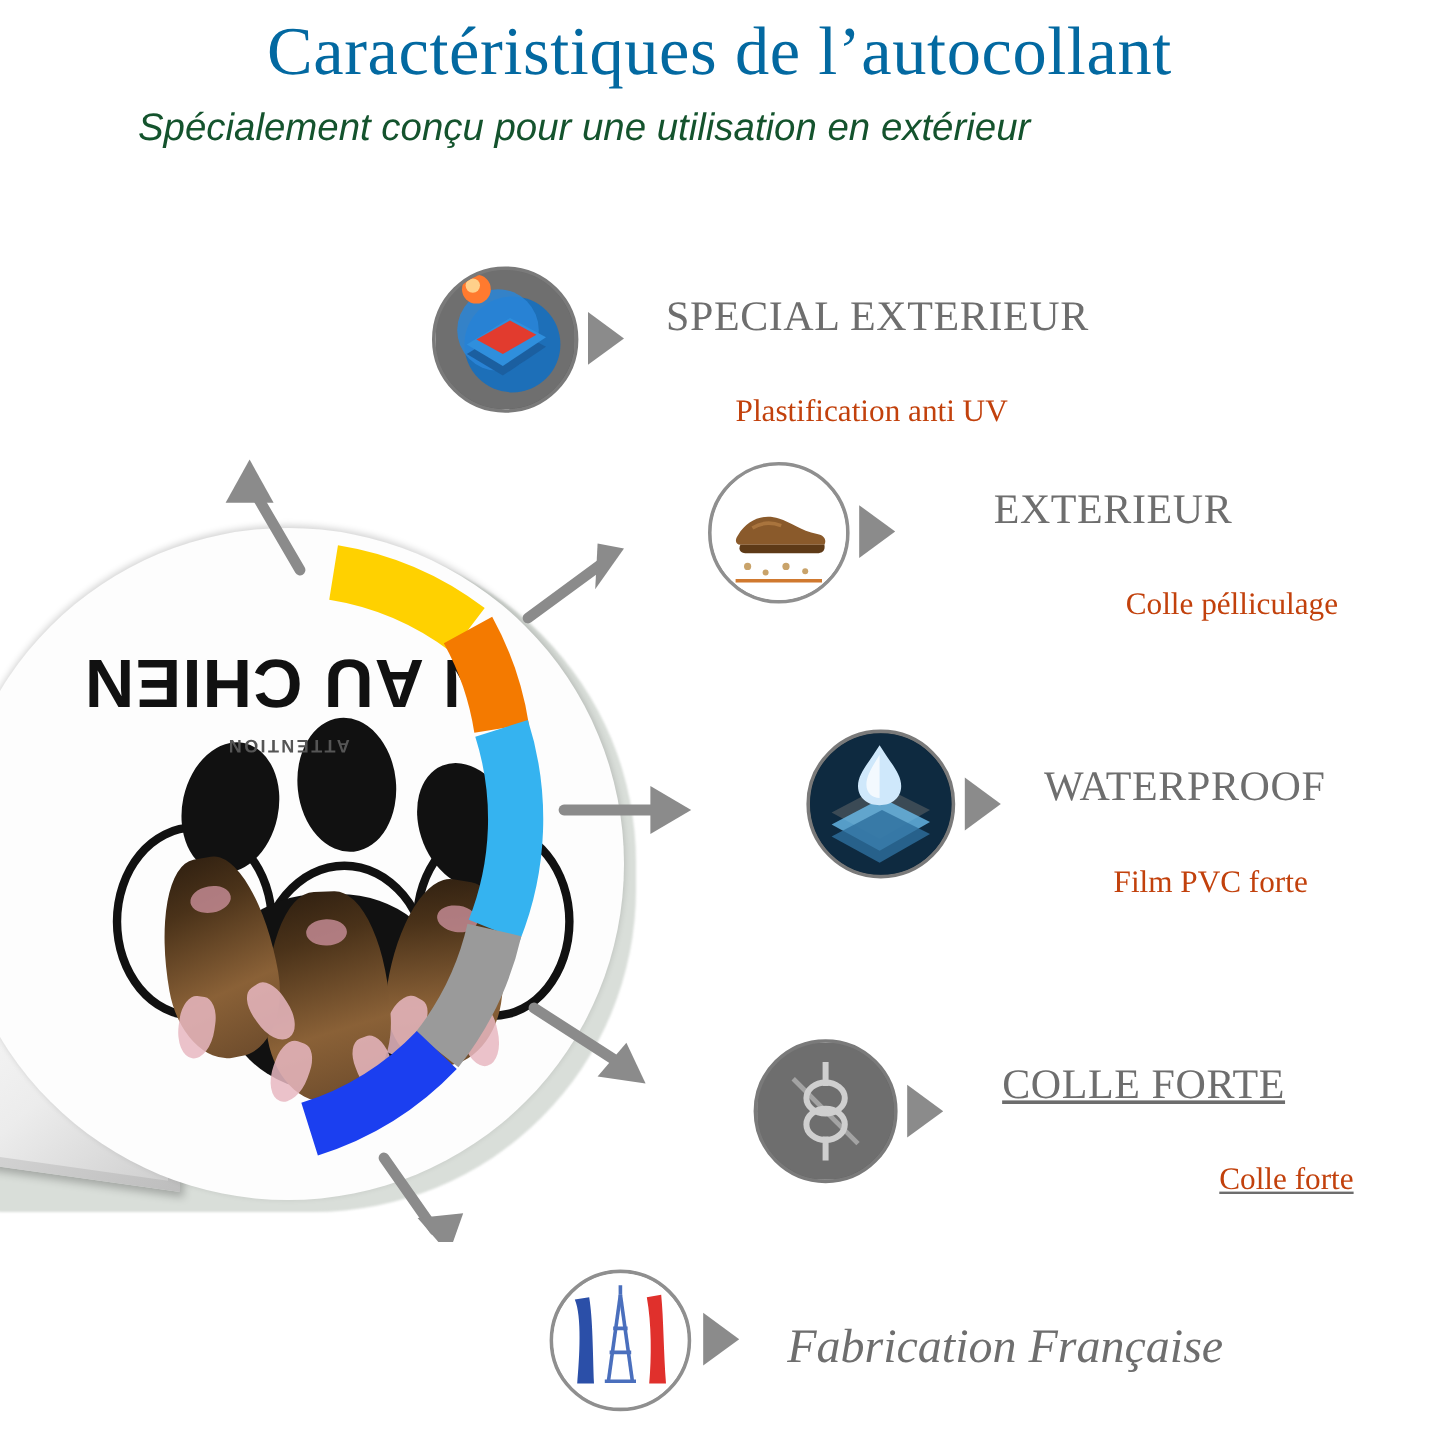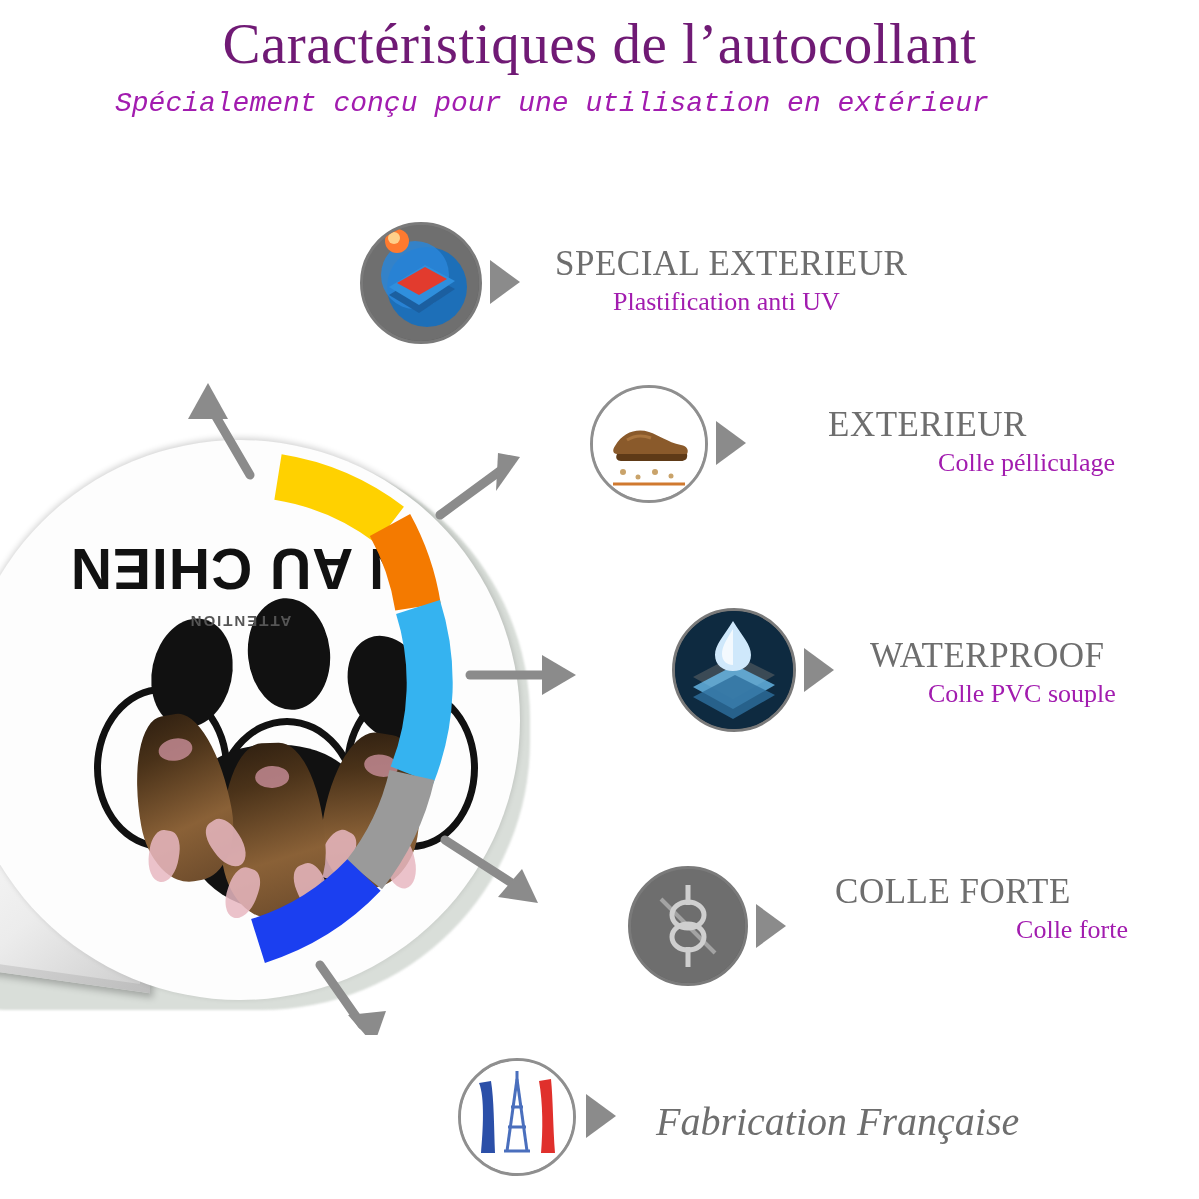--- a/index.html
+++ b/index.html
@@ -18,36 +18,36 @@
 
   
   .header {
     position: absolute;
     left: 0; top: 0;
     width: 1199px;
   }
   .title {
     font-family: "Liberation Serif", serif;
     font-size: 57px;
-    color: #701a75;
+    color: #0369a1;
     letter-spacing: 0.5px;
     text-align: center;
     margin: 14px 0 0 0;
     font-weight: normal;
     line-height: 1.05;
   }
   .subtitle-block {
     margin-top: 10px;
     padding-left: 115px;
   }
   .subtitle {
-    font-family: Liberation Mono, monospace;
+    font-family: Liberation Sans, sans-serif;
     font-style: italic;
-    font-size: 28px;
-    color: #a21caf;
+    font-size: 32px;
+    color: #14532d;
     line-height: 1.42;
   }
 
   
   .sticker-wrap {
     position: absolute;
     left: -40px;
     top: 440px;
     width: 580px;
     height: 580px;
@@ -195,23 +195,24 @@
   .ftitle {
     font-family: "Liberation Serif", serif;
     font-size: 35px;
     color: #6e6e6e;
     letter-spacing: .5px;
     white-space: nowrap;
   }
   .fline {
     font-family: "Liberation Serif", serif;
     font-size: 26px;
-    color: #a21caf;
+    color: #c2410c;
     white-space: nowrap;
     line-height: 1.38;
+    margin-top: 41px;
   }
   .ftext { position: absolute; }
   .ftext.right { text-align: right; }
 
   .made-title {
     font-family: "Liberation Serif", serif;
     font-size: 40px;
     color: #6e6e6e;
     white-space: nowrap;
     font-style: italic;
@@ -340,39 +341,39 @@
       <path d="M18 66 L60 44 L100 64 L58 88 Z" fill="#3b4a55"></path>
       <path d="M18 76 L60 54 L100 74 L58 98 Z" fill="#6fc4f5" opacity=".75"></path>
       <path d="M18 86 L60 64 L100 84 L58 108 Z" fill="#2e6f9e" opacity=".8"></path>
       <path d="M58 10 C48 26 40 34 40 44 C40 54 48 60 58 60 C68 60 76 54 76 44 C76 34 68 26 58 10 Z" fill="#cfe8fb"></path>
       <path d="M58 18 C52 28 47 35 47 43 C47 50 52 54 58 54 Z" fill="#ffffff" opacity=".75"></path>
     </svg>
   </div>
   <div class="arrow-head" style="left:132px; top:40px;"></div>
   <div class="ftext" style="left:198px; top:28px;">
     <div class="ftitle">WATERPROOF</div>
-    <div class="fline" style="padding-left:58px;">Colle PVC souple</div>
+    <div class="fline" style="padding-left:58px;">Film PVC forte</div>
   </div>
 </div>
 
 <div class="feature" style="left:628px; top:866px;">
   <div class="badge dark" style="left:0; top:0; width:120px; height:120px;">
     <svg width="114" height="114" viewBox="0 0 114 114">
       <circle cx="57" cy="57" r="57" fill="#6e6e6e"></circle>
       <g stroke="#cfcfcf" stroke-width="5" fill="none">
         <path d="M57 16 L57 36"></path>
         <path d="M57 78 L57 98"></path>
         <ellipse cx="57" cy="46" rx="16" ry="13"></ellipse>
         <ellipse cx="57" cy="68" rx="16" ry="13"></ellipse>
         <path d="M30 30 L84 84" stroke-width="4" opacity=".55"></path>
       </g>
     </svg>
   </div>
   <div class="arrow-head" style="left:128px; top:38px;"></div>
-  <div class="ftext right" style="left:150px; top:6px; width:350px;">
+  <div class="ftext right" style="left:150px; top:18px; width:350px;text-decoration:underline;">
     <div class="ftitle" style="text-align:center;">COLLE FORTE</div>
     <div class="fline">Colle forte</div>
   </div>
 </div>
 
 <div class="feature" style="left:458px; top:1058px;">
   <div class="badge" style="left:0; top:0; width:118px; height:118px;">
     <svg width="112" height="112" viewBox="0 0 112 112">
       <circle cx="56" cy="56" r="56" fill="#ffffff"></circle>
       <path d="M18 22 C24 36 22 70 20 92 L34 92 C33 66 33 38 30 20 Z" fill="#2b4fa8"></path>

